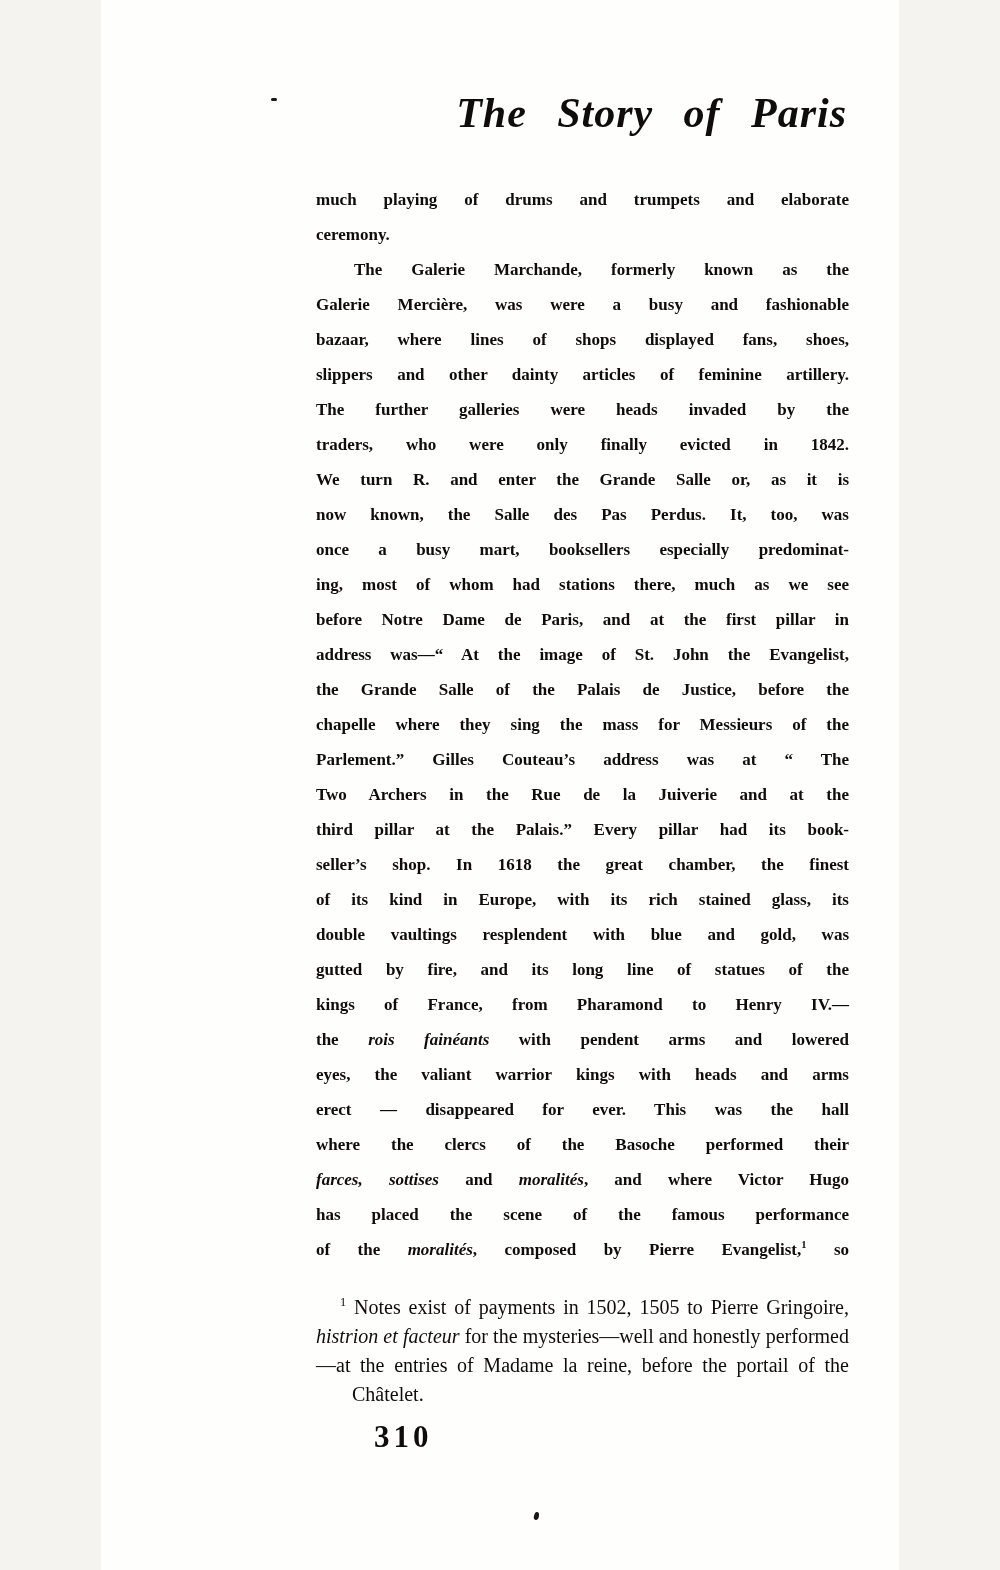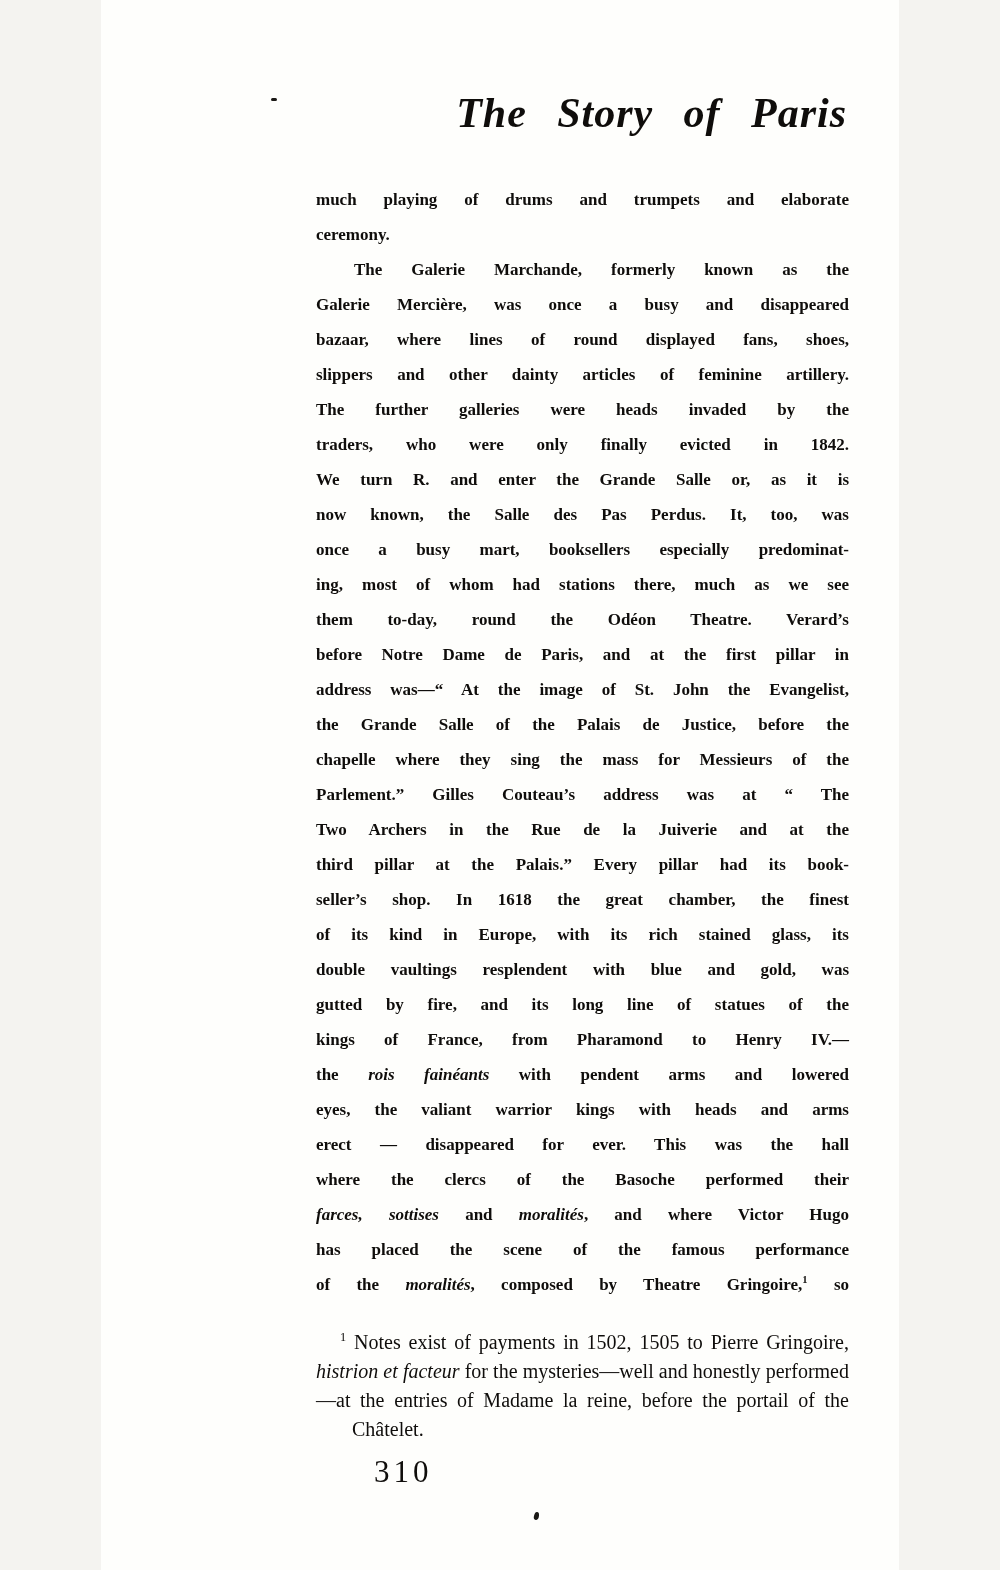--- a/index.html
+++ b/index.html
@@ -59,21 +59,21 @@
   .italic { font-style: italic; }
   .sup {
     vertical-align: super;
     font-size: 0.62em;
     line-height: 0;
   }
   .page-number {
     margin-top: 10px;
     padding-left: 58px;
     font-size: 31px;
-    font-weight: normal;
+    font-weight: bold;
     letter-spacing: 4px;
     line-height: 36px;
   }
   .speck {
     position: absolute;
     background: #1a1815;
   }
   .speck-top {
     left: 170px; top: 98px;
     width: 6px; height: 3px;
@@ -90,49 +90,48 @@
 <body>
 
 <div class="page">
   <div class="speck speck-top"></div>
   <div class="running-header">The Story of Paris</div>
   <div class="content">
     <div class="body-text">
         <div class="bline"><span>much playing of drums and trumpets and elaborate</span></div>
         <div class="bline end"><span>ceremony.</span></div>
         <div class="bline indent"><span>The Galerie Marchande, formerly known as the</span></div>
-        <div class="bline"><span>Galerie Mercière, was once a busy and disappeared</span></div>
-        <div class="bline"><span>bazaar, where lines of round displayed fans, shoes,</span></div>
+        <div class="bline"><span>Galerie Mercière, was were a busy and fashionable</span></div>
+        <div class="bline"><span>bazaar, where lines of shops displayed fans, shoes,</span></div>
         <div class="bline"><span>slippers and other dainty articles of feminine artillery.</span></div>
         <div class="bline"><span>The further galleries were heads invaded by the</span></div>
         <div class="bline"><span>traders, who were only finally evicted in 1842.</span></div>
         <div class="bline"><span>We turn R. and enter the Grande Salle or, as it is</span></div>
         <div class="bline"><span>now known, the Salle des Pas Perdus. It, too, was</span></div>
         <div class="bline"><span>once a busy mart, booksellers especially predominat-</span></div>
         <div class="bline"><span>ing, most of whom had stations there, much as we see</span></div>
-        <div class="bline"><span>them to-day, round the Odéon Theatre. Verard’s</span></div>
         <div class="bline"><span>before Notre Dame de Paris, and at the first pillar in</span></div>
         <div class="bline"><span>address was—“ At the image of St. John the Evangelist,</span></div>
         <div class="bline"><span>the Grande Salle of the Palais de Justice, before the</span></div>
         <div class="bline"><span>chapelle where they sing the mass for Messieurs of the</span></div>
         <div class="bline"><span>Parlement.” Gilles Couteau’s address was at “ The</span></div>
         <div class="bline"><span>Two Archers in the Rue de la Juiverie and at the</span></div>
         <div class="bline"><span>third pillar at the Palais.” Every pillar had its book-</span></div>
         <div class="bline"><span>seller’s shop. In 1618 the great chamber, the finest</span></div>
         <div class="bline"><span>of its kind in Europe, with its rich stained glass, its</span></div>
         <div class="bline"><span>double vaultings resplendent with blue and gold, was</span></div>
         <div class="bline"><span>gutted by fire, and its long line of statues of the</span></div>
         <div class="bline"><span>kings of France, from Pharamond to Henry IV.—</span></div>
         <div class="bline"><span>the </span><span class="italic">rois fainéants</span><span> with pendent arms and lowered</span></div>
         <div class="bline"><span>eyes, the valiant warrior kings with heads and arms</span></div>
         <div class="bline"><span>erect — disappeared for ever. This was the hall</span></div>
         <div class="bline"><span>where the clercs of the Basoche performed their</span></div>
         <div class="bline"><span class="italic">farces, sottises</span><span> and </span><span class="italic">moralités</span><span>, and where Victor Hugo</span></div>
         <div class="bline"><span>has placed the scene of the famous performance</span></div>
-        <div class="bline"><span>of the </span><span class="italic">moralités</span><span>, composed by Theatre Gringoire,</span><span class="sup">1</span><span> so</span></div>
+        <div class="bline"><span>of the </span><span class="italic">moralités</span><span>, composed by Pierre Evangelist,</span><span class="sup">1</span><span> so</span></div>
       </div>
     <div class="footnote">
         <div class="fline indent"><span class="sup">1</span><span> Notes exist of payments in 1502, 1505 to Pierre Gringoire,</span></div>
         <div class="fline"><span class="italic">histrion et facteur</span><span> for the mysteries—well and honestly performed</span></div>
         <div class="fline"><span>—at the entries of Madame la reine, before the portail of the</span></div>
         <div class="fline end"><span>Châtelet.</span></div>
       </div>
     <div class="page-number">310</div>
   </div>
   <div class="speck speck-bottom"></div>

